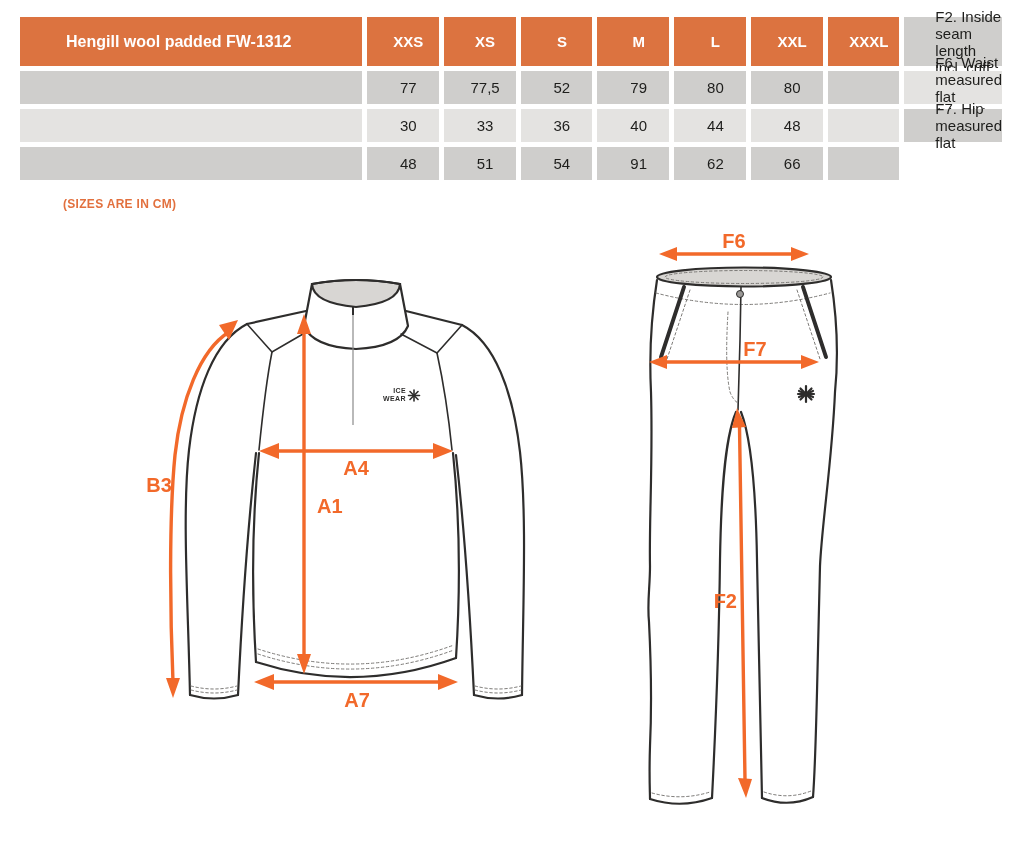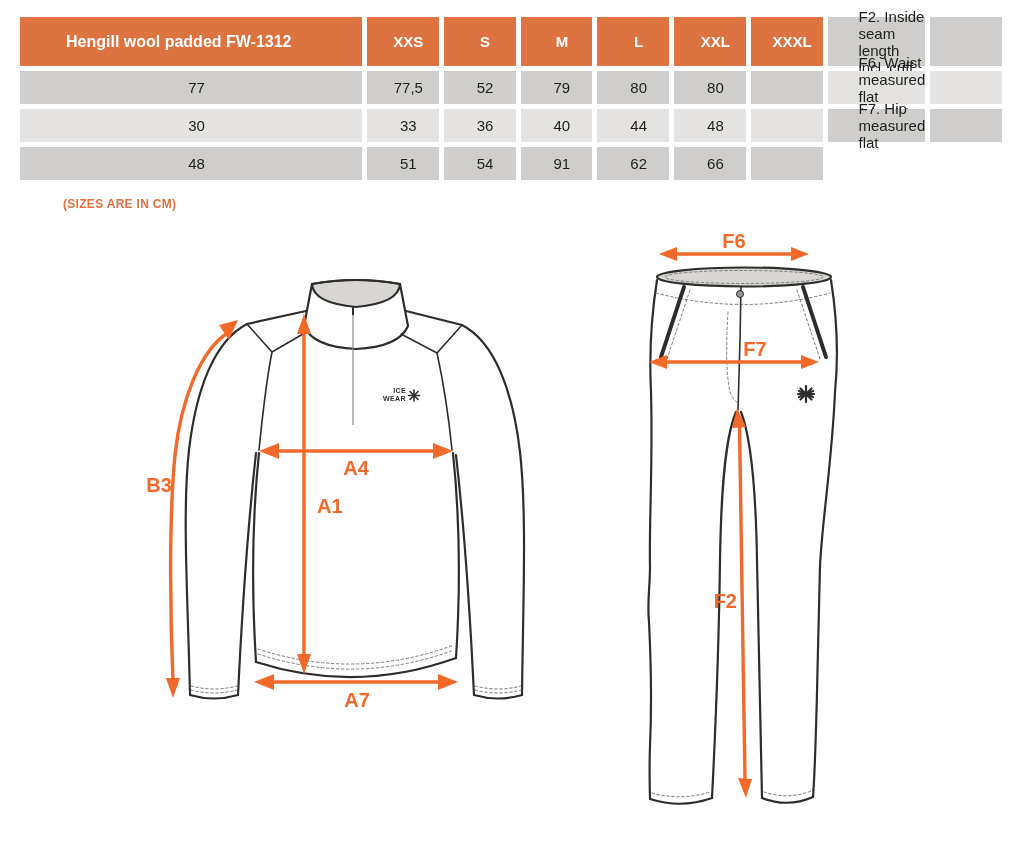--- a/index.html
+++ b/index.html
@@ -39,20 +39,21 @@
   .spoke{stroke:#2e2d2c;stroke-linecap:round;}
 </style>
 </head>
 <body>
 
 <div id="stage">
 
   <section class="size-table">
     <div class="cell th title-cell">Hengill wool padded FW-1312</div>
     <div class="cell th">XXS</div>
+    <div class="cell th">XS</div>
     <div class="cell th">S</div>
     <div class="cell th">M</div>
     <div class="cell th">L</div>
     <div class="cell th">XXL</div>
     <div class="cell th">XXXL</div>
 
     <div class="cell r-dark label-cell">F2. Inside seam length incl. cuff</div>
     <div class="cell r-dark"></div>
     <div class="cell r-dark">77</div>
     <div class="cell r-dark">77,5</div>

